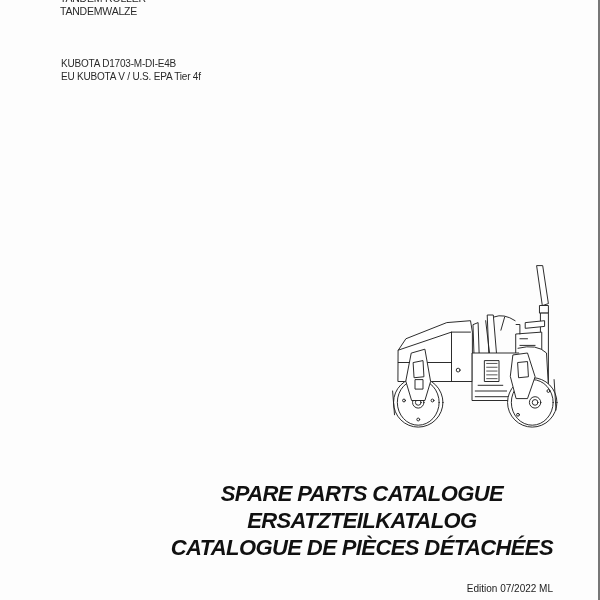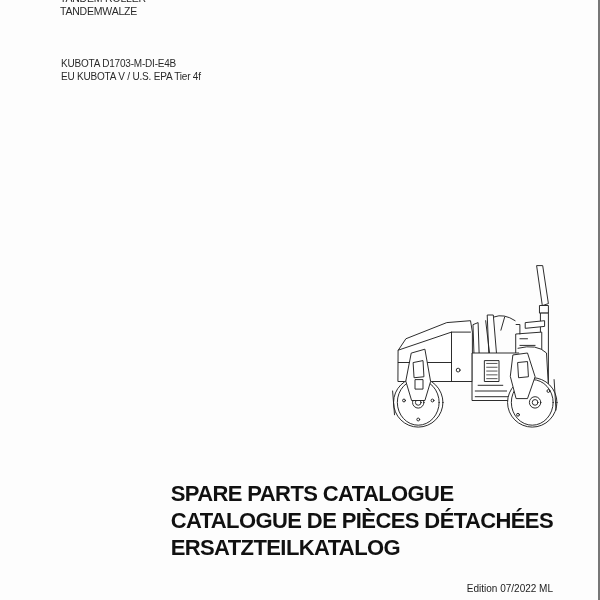--- a/index.html
+++ b/index.html
@@ -24,22 +24,22 @@
       font-size: 10px; line-height: 13px; letter-spacing: -0.2px;
       color: #2a2a2a;
       margin-left: 28px;
     }
     .engine-block .line { white-space: nowrap; display: block; }
     .illustration {
       position: absolute; left: 385px; top: 258px; width: 190px; height: 190px;
     }
     .titles {
       position: absolute; right: 47px; top: 480px;
-      text-align: left; font-weight: bold; font-size: 22px;
-      line-height: 27px; color: #111; letter-spacing: -0.6px;
+      text-align: center; font-weight: bold; font-size: 22px;
+      line-height: 27px; color: #111; letter-spacing: -0.6px; font-style: italic;
     }
     .titles .t { display: block; white-space: nowrap; }
     .edition {
       position: absolute; right: 47px; top: 583px;
       font-size: 10px; color: #222; white-space: nowrap;
     }
   </style>
 </head>
 <body>
 
@@ -108,17 +108,17 @@
     <path d="M135 102 L150 100 L158 125 L150 148 L138 148 L132 125 Z" fill="#fff"></path>
     <path d="M140 110 L150 109 L151 125 L141 126 Z"></path>
     <circle cx="140" cy="165" r="1.5"></circle>
       <circle cx="172" cy="140" r="1.5"></circle>
     <path d="M178 128 L180 160"></path>
   </svg>
 </div>
 
 <div class="titles">
   <span class="t">SPARE PARTS CATALOGUE</span>
+  <span class="t">ERSATZTEILKATALOG</span>
   <span class="t">CATALOGUE DE PIÈCES DÉTACHÉES</span>
-  <span class="t">ERSATZTEILKATALOG</span>
 </div>
 
 <div class="edition">Edition 07/2022 ML</div>
 
 </body></html>

